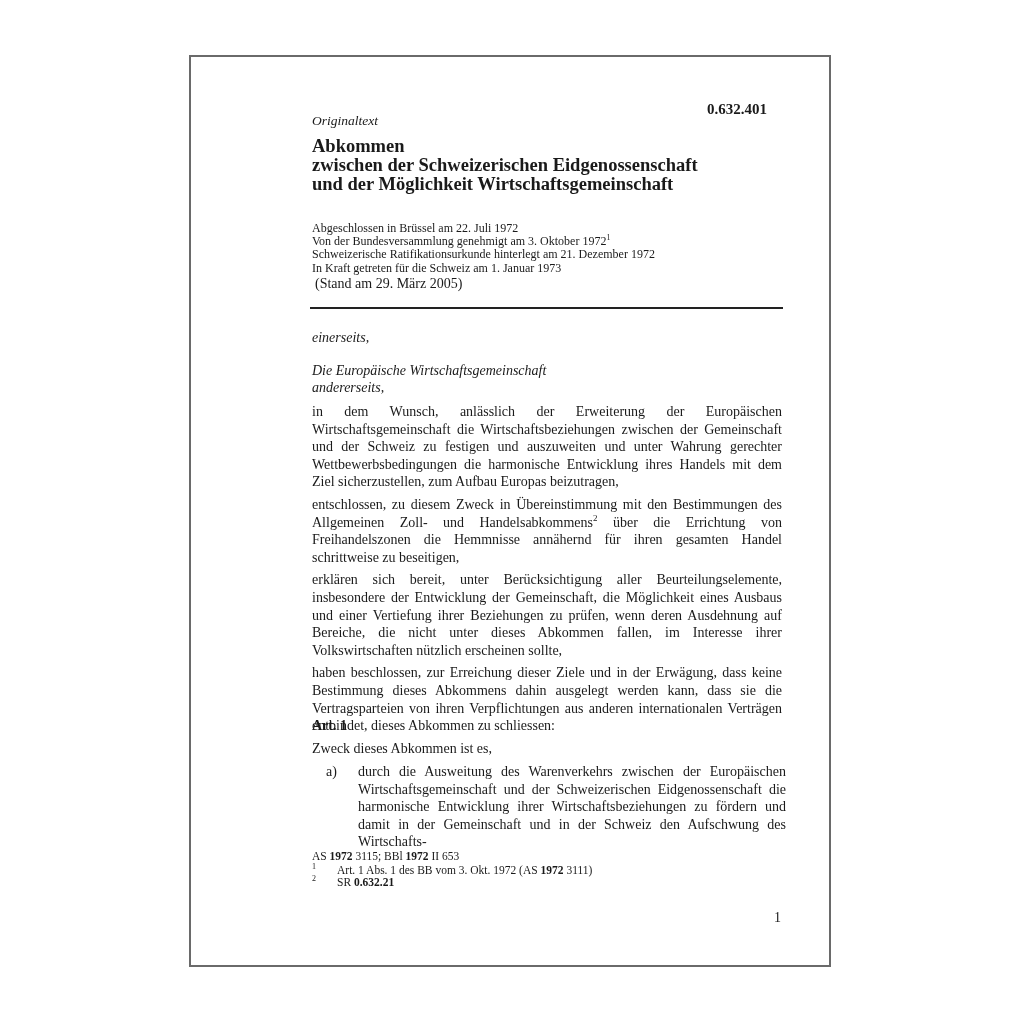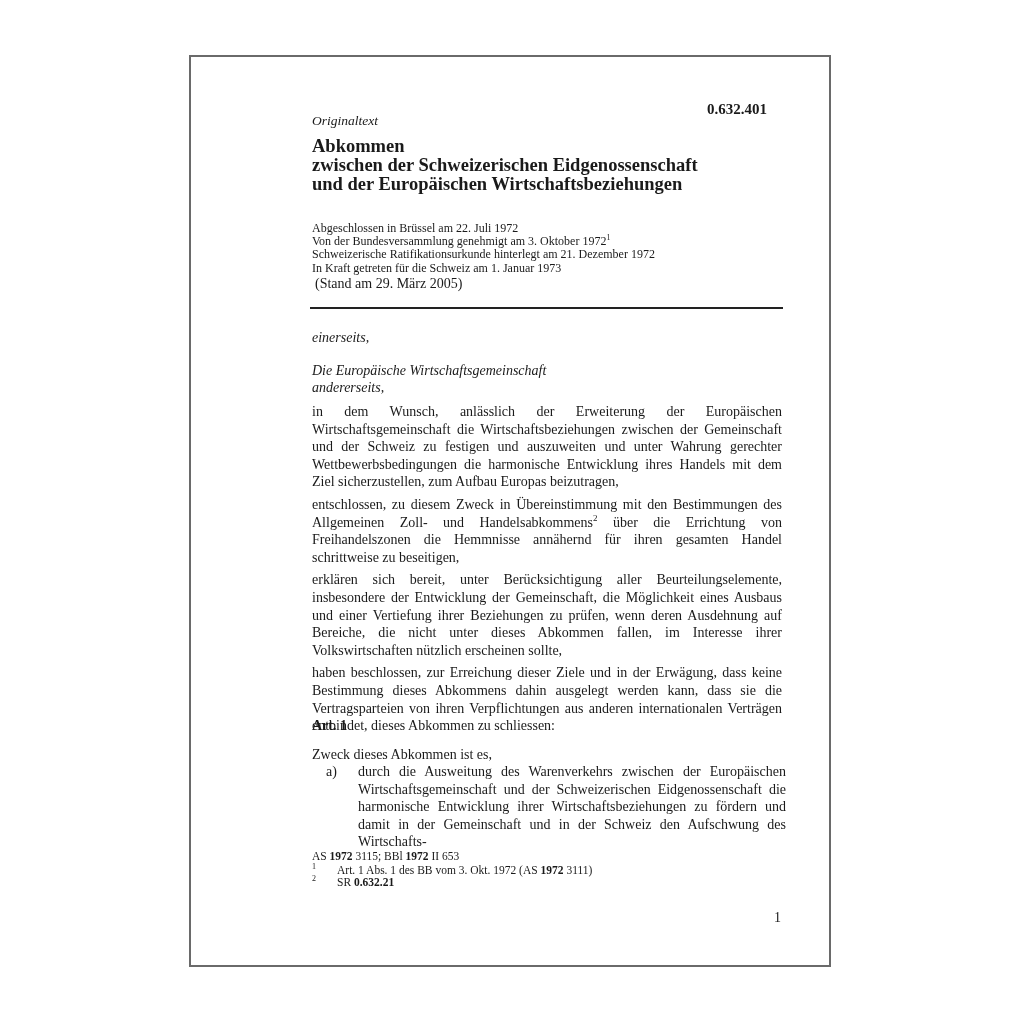--- a/index.html
+++ b/index.html
@@ -31,21 +31,21 @@
 <body>
 
 <div class="page"></div>
 
 <div class="abs sr">0.632.401</div>
 <div class="abs orig">Originaltext</div>
 
 <div class="abs title">
   <div>Abkommen</div>
   <div>zwischen der Schweizerischen Eidgenossenschaft</div>
-  <div>und der Europäischen Wirtschaftsbeziehungen</div>
+  <div>und der Möglichkeit Wirtschaftsgemeinschaft</div>
 </div>
 
 <div class="abs meta">
   <div>Abgeschlossen in Brüssel am 22. Juli 1972</div>
   <div><span>Von der Bundesversammlung genehmigt am 3. Oktober 1972</span><sup>1</sup></div>
   <div>Schweizerische Ratifikationsurkunde hinterlegt am 21. Dezember 1972</div>
   <div>In Kraft getreten für die Schweiz am 1. Januar 1973</div>
 </div>
 
 <div class="abs stand">(Stand am 29. März 2005)</div>
@@ -58,21 +58,21 @@
 </div>
 
 <div class="abs body" style="top:403px;">
   <p>in dem Wunsch, anlässlich der Erweiterung der Europäischen Wirtschaftsgemeinschaft die Wirtschaftsbeziehungen zwischen der Gemeinschaft und der Schweiz zu festigen und auszuweiten und unter Wahrung gerechter Wettbewerbsbedingungen die harmonische Entwicklung ihres Handels mit dem Ziel sicherzustellen, zum Aufbau Europas beizutragen,</p>
   <p style="margin-top:5px;"><span>entschlossen, zu diesem Zweck in Übereinstimmung mit den Bestimmungen des Allgemeinen Zoll- und Handelsabkommens</span><sup style="font-size:9px;">2</sup><span> über die Errichtung von Freihandelszonen die Hemmnisse annähernd für ihren gesamten Handel schrittweise zu beseitigen,</span></p>
   <p style="margin-top:5px;">erklären sich bereit, unter Berücksichtigung aller Beurteilungselemente, insbesondere der Entwicklung der Gemeinschaft, die Möglichkeit eines Ausbaus und einer Vertiefung ihrer Beziehungen zu prüfen, wenn deren Ausdehnung auf Bereiche, die nicht unter dieses Abkommen fallen, im Interesse ihrer Volkswirtschaften nützlich erscheinen sollte,</p>
   <p style="margin-top:5px;">haben beschlossen, zur Erreichung dieser Ziele und in der Erwägung, dass keine Bestimmung dieses Abkommens dahin ausgelegt werden kann, dass sie die Vertragsparteien von ihren Verpflichtungen aus anderen internationalen Verträgen entbindet, dieses Abkommen zu schliessen:</p>
 </div>
 
 <div class="abs art" style="left:312px; top:718px;font-family:Liberation Serif, serif;">Art. 1</div>
-<div class="abs body" style="top:740px;margin-top:6px;">Zweck dieses Abkommen ist es,</div>
+<div class="abs body" style="top:740px;">Zweck dieses Abkommen ist es,</div>
 
 <div class="abs item">
   <span class="lbl">a)</span>
   <span class="txt">durch die Ausweitung des Warenverkehrs zwischen der Europäischen Wirtschaftsgemeinschaft und der Schweizerischen Eidgenossenschaft die harmonische Entwicklung ihrer Wirtschaftsbeziehungen zu fördern und damit in der Gemeinschaft und in der Schweiz den Aufschwung des Wirtschafts-</span>
 </div>
 
 <div class="abs fn" style="top:850px;">
   <span>AS </span><b>1972</b><span> 3115; BBl </span><b>1972</b><span> II 653</span>
 </div>
 <div class="abs fn" style="top:864px;">

